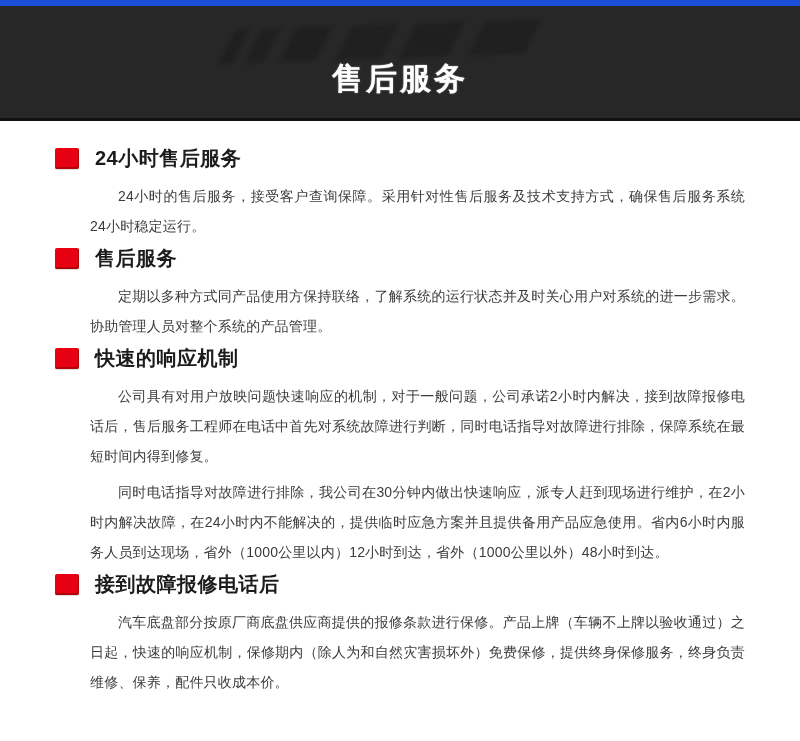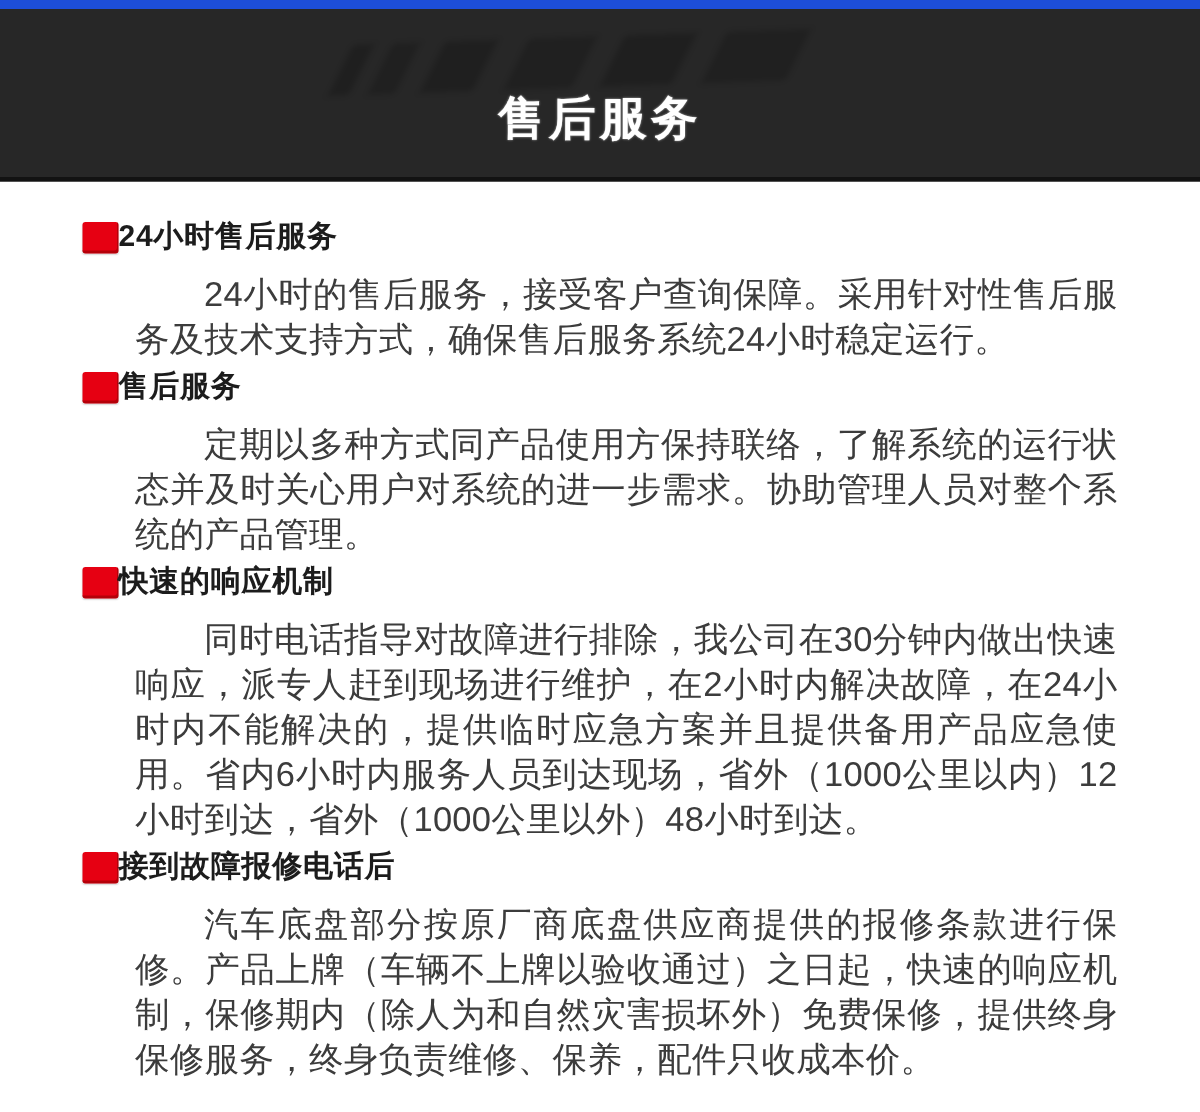--- a/index.html
+++ b/index.html
@@ -60,21 +60,21 @@
 
   
   .content {
     box-sizing: border-box;
     padding: 26px 52px 0 55px;
   }
   .section { margin-bottom: 2px; }
   .sec-head {
     display: flex;
     align-items: center;
-    gap: 0;
+    gap: 16px;
     height: 22px;
     margin-bottom: 12px;
   }
   .bullet {
     flex: 0 0 auto;
     width: 24px;
     height: 21px;
     background: var(--accent, #e60012);
     border-radius: 2px;
     box-shadow: inset -1px -2px 0 rgba(120,0,0,0.45), 0 1px 1px rgba(0,0,0,0.15);
@@ -83,21 +83,21 @@
     margin: 0;
     font-size: 20px;
     font-weight: 700;
     color: #1c1c1c;
     letter-spacing: 0.5px;
     line-height: 22px;
   }
   .section p {
     margin: 0 0 6px 35px;
     width: 655px;
-    font-size: 23px;
+    font-size: 14px;
     line-height: 30px;
     color: #3c3c3c;
     text-indent: 2em;
     text-align: justify;
     letter-spacing: 0.2px;
   }
 </style>
 </head>
 <body>
 
@@ -124,20 +124,21 @@
         <h2>售后服务</h2>
       </div>
       <p>定期以多种方式同产品使用方保持联络，了解系统的运行状态并及时关心用户对系统的进一步需求。协助管理人员对整个系统的产品管理。</p>
     </section>
 
     <section class="section">
       <div class="sec-head">
         <span class="bullet"></span>
         <h2>快速的响应机制</h2>
       </div>
+      <p>公司具有对用户放映问题快速响应的机制，对于一般问题，公司承诺2小时内解决，接到故障报修电话后，售后服务工程师在电话中首先对系统故障进行判断，同时电话指导对故障进行排除，保障系统在最短时间内得到修复。</p>
       <p>同时电话指导对故障进行排除，我公司在30分钟内做出快速响应，派专人赶到现场进行维护，在2小时内解决故障，在24小时内不能解决的，提供临时应急方案并且提供备用产品应急使用。省内6小时内服务人员到达现场，省外（1000公里以内）12小时到达，省外（1000公里以外）48小时到达。</p>
     </section>
 
     <section class="section">
       <div class="sec-head">
         <span class="bullet"></span>
         <h2>接到故障报修电话后</h2>
       </div>
       <p>汽车底盘部分按原厂商底盘供应商提供的报修条款进行保修。产品上牌（车辆不上牌以验收通过）之日起，快速的响应机制，保修期内（除人为和自然灾害损坏外）免费保修，提供终身保修服务，终身负责维修、保养，配件只收成本价。</p>
     </section>

